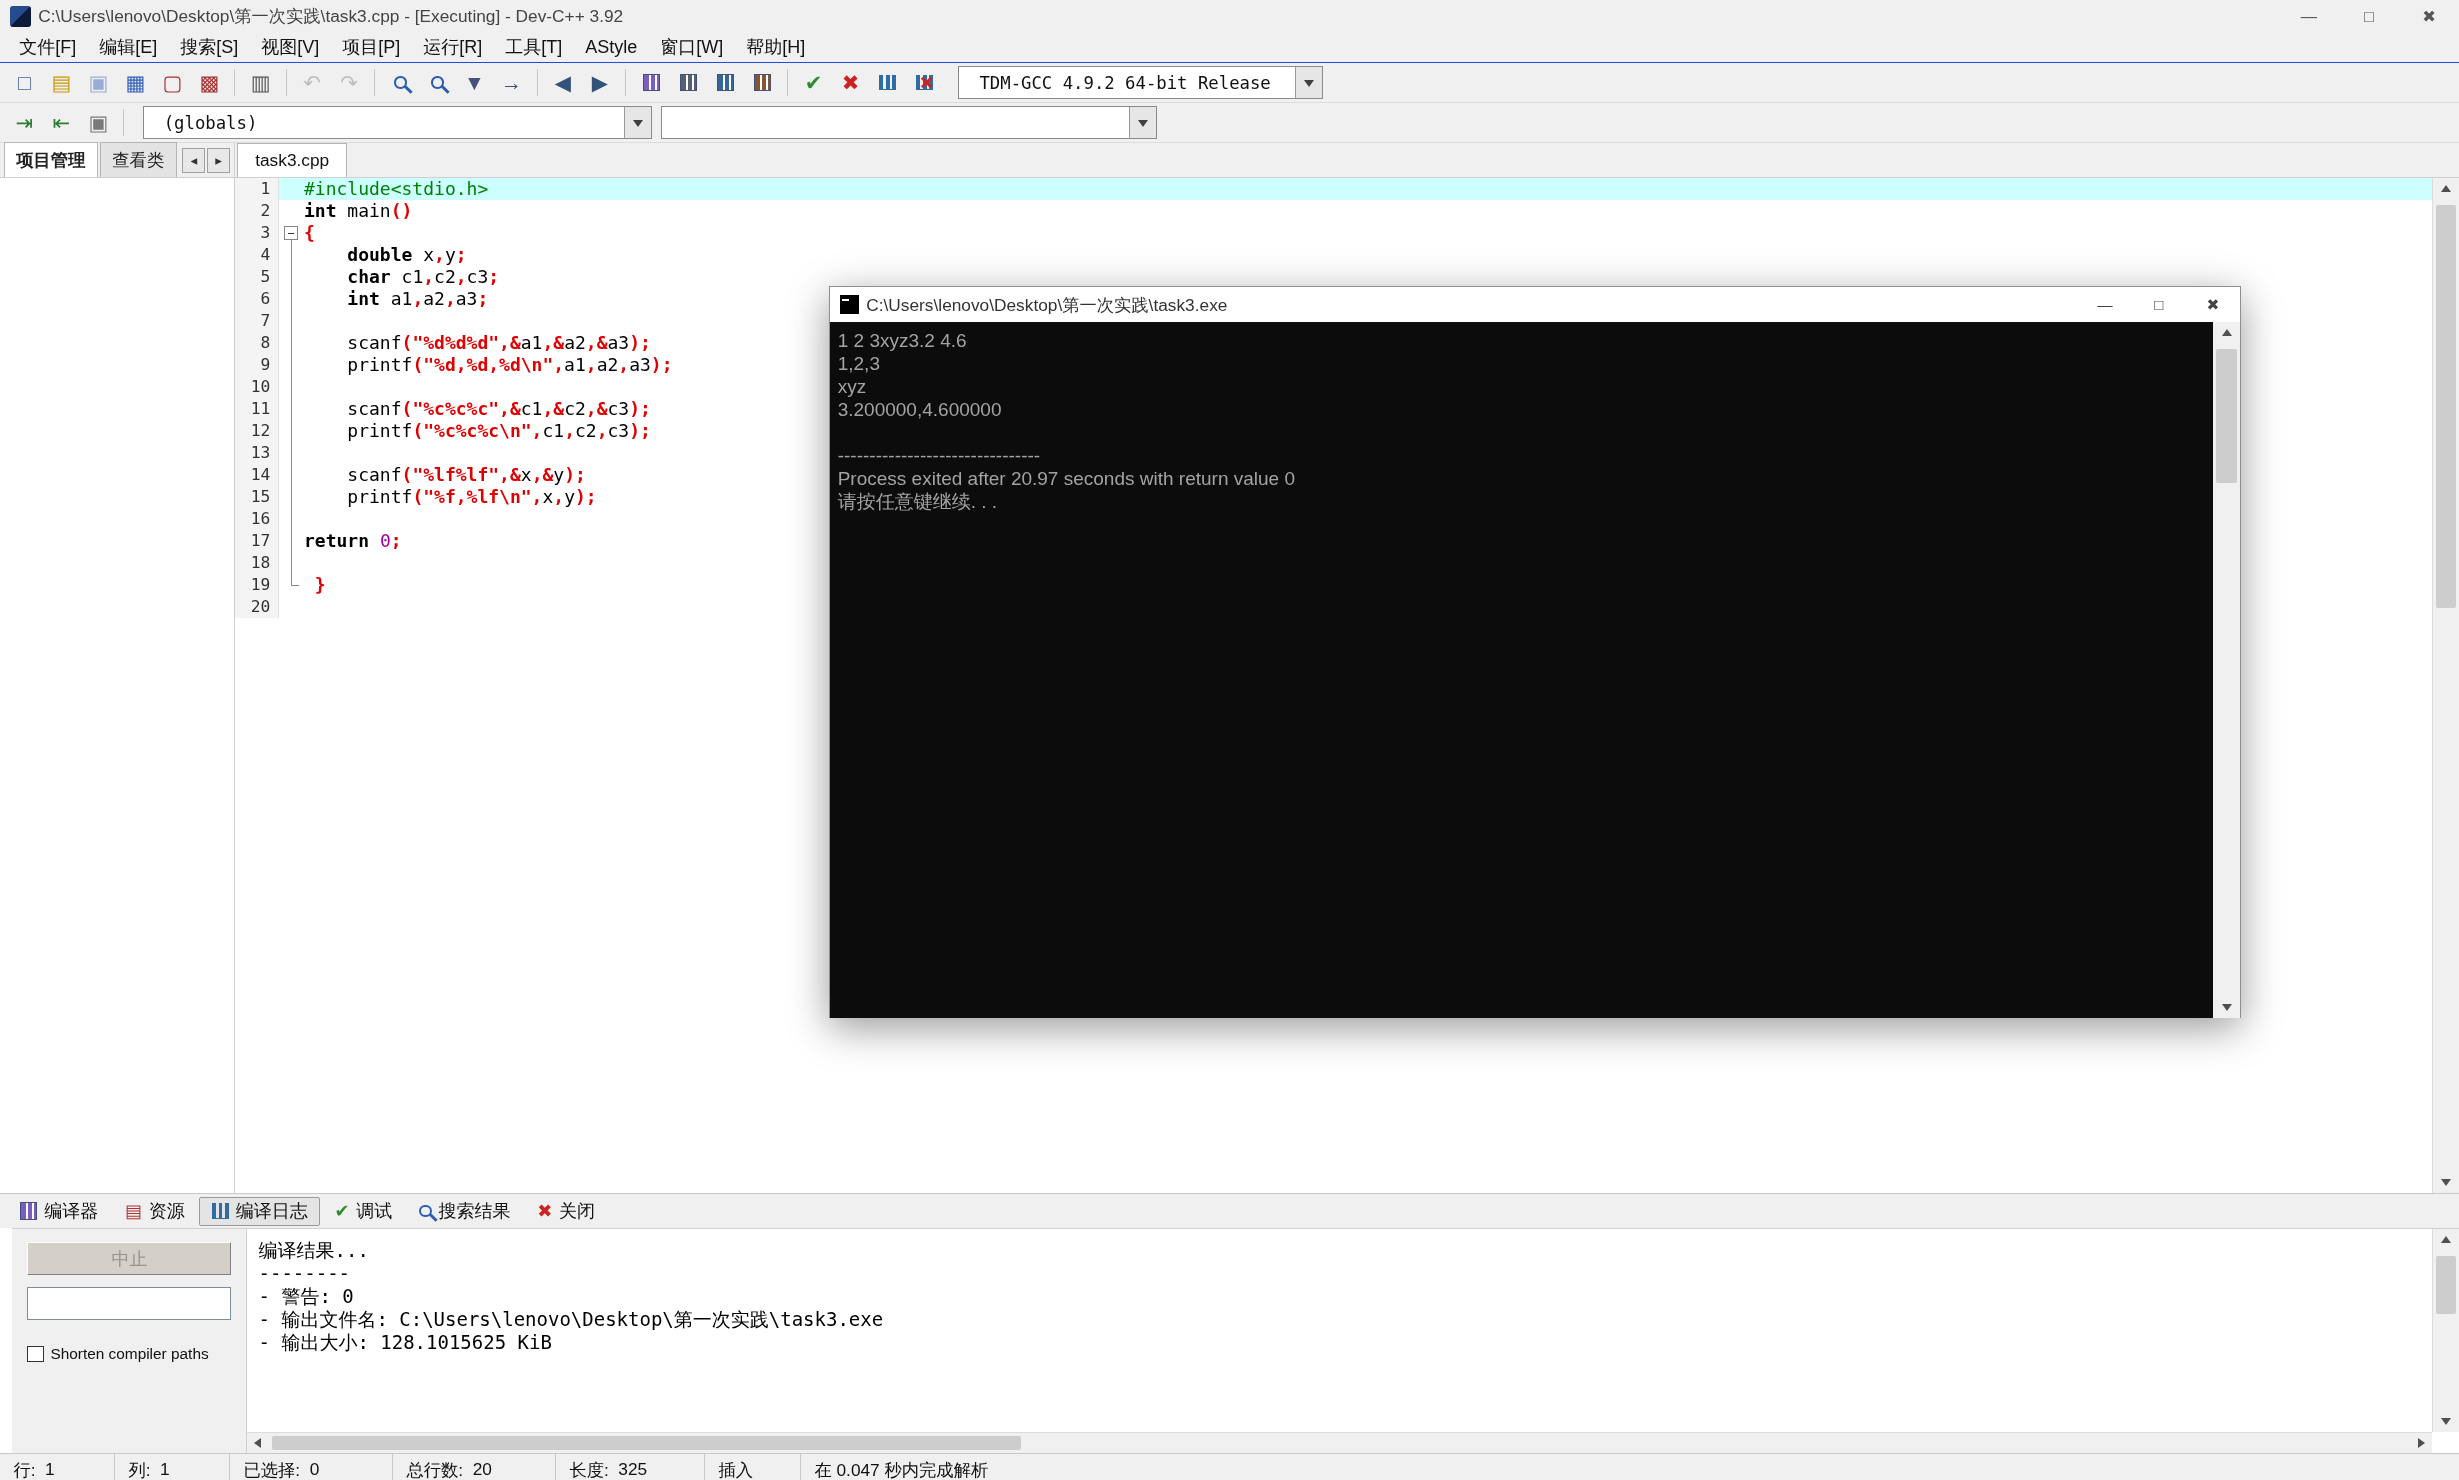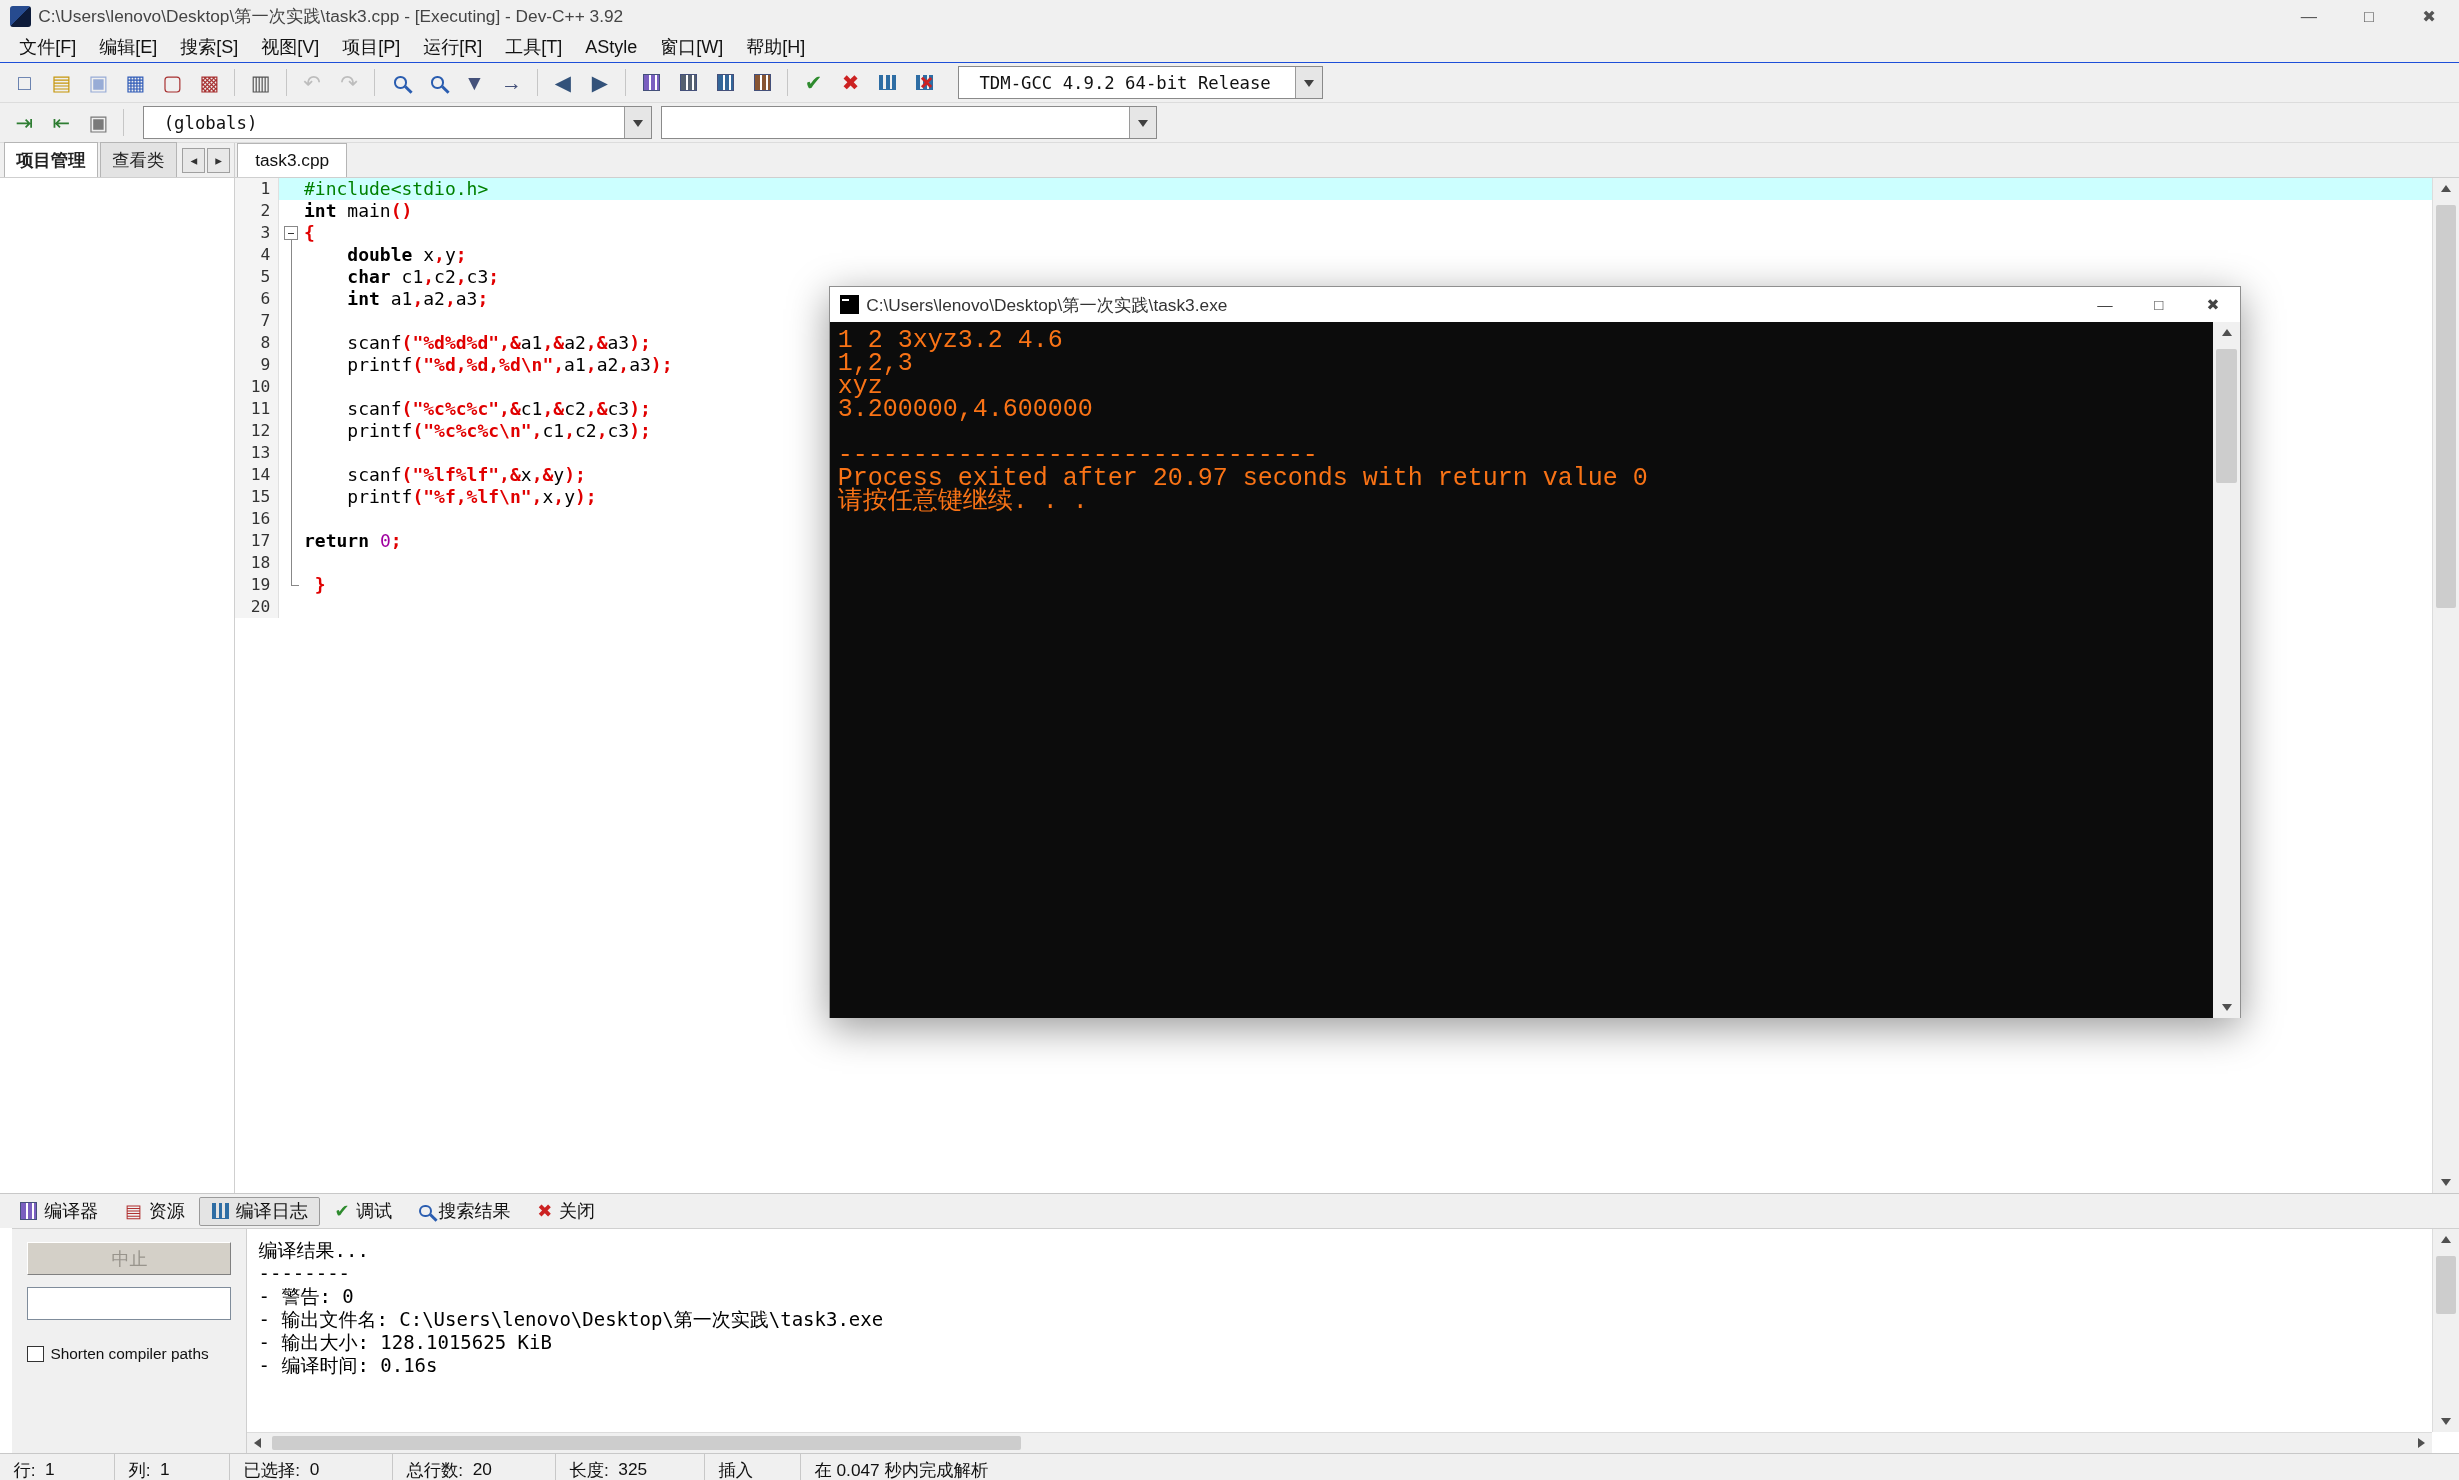--- a/index.html
+++ b/index.html
@@ -101,21 +101,21 @@
   .sseg:last-child { flex:1; border-right:none; }
   
   .console { position:absolute; left:829px; top:286px; width:1412px; height:732px; background:#fff; border:1px solid #8f8f8f; box-shadow:0 9.6px 38px rgba(0,0,0,.4); z-index:20; }
   .con-title { height:35px; display:flex; align-items:center; padding-left:9.6px; background:#fff; }
   .con-icon { width:19px; height:19px; background:#000; margin-right:7.7px; position:relative; }
   .con-icon::after { content:""; position:absolute; left:2.9px; top:3.8px; width:6.7px; height:1.9px; background:#fff; }
   .con-title-text { flex:1; font-size:17.3px; color:#333; white-space:nowrap; overflow:hidden; }
   .con-controls { display:flex; height:35px; }
   .cbtn { width:54px; height:35px; display:flex; align-items:center; justify-content:center; font-size:15.4px; color:#444; }
   .con-body { position:relative; height:696px; background:#0c0c0c; }
-  .console-output { position:absolute; left:0; top:0; right:27px; bottom:0; padding:6.7px 7.7px; font-family:Liberation Mono, monospace; font-size:25px; line-height:23px; color:#f97316; }
+  .console-output { position:absolute; left:0; top:0; right:27px; bottom:0; padding:6.7px 7.7px; font-family:Liberation Sans, sans-serif; font-size:19px; line-height:23px; color:#a3a3a3; }
   .cline { white-space:pre; min-height:23px; }
   .con-vscroll { position:absolute; right:0; top:0; bottom:0; width:27px; background:#f0f0f0; }
 </style>
 </head>
 <body>
 
 <div class="titlebar">
   <div class="app-icon"></div>
   <div class="title-text">C:\Users\lenovo\Desktop\第一次实践\task3.cpp - [Executing] - Dev-C++ 3.92</div>
   <div class="win-controls">
@@ -462,21 +462,20 @@
       <span>Shorten compiler paths</span>
     </div>
   </div>
   <div class="log-wrap">
     <div class="log-area">
         <div class="cline">编译结果...</div>
         <div class="cline">--------</div>
         <div class="cline">- 警告: 0</div>
         <div class="cline">- 输出文件名: C:\Users\lenovo\Desktop\第一次实践\task3.exe</div>
         <div class="cline">- 输出大小: 128.1015625 KiB</div>
-        <div class="cline">- 编译时间: 0.16s</div>
       </div>
     <div class="log-vscroll">
       <div class="sarrow" style="top:0">
           <span class="tri-up-s"></span>
         </div>
       <div class="sthumb" style="top:27px;height:58px"></div>
       <div class="sarrow" style="bottom:0">
           <span class="tri-dn-s"></span>
         </div>
     </div>

